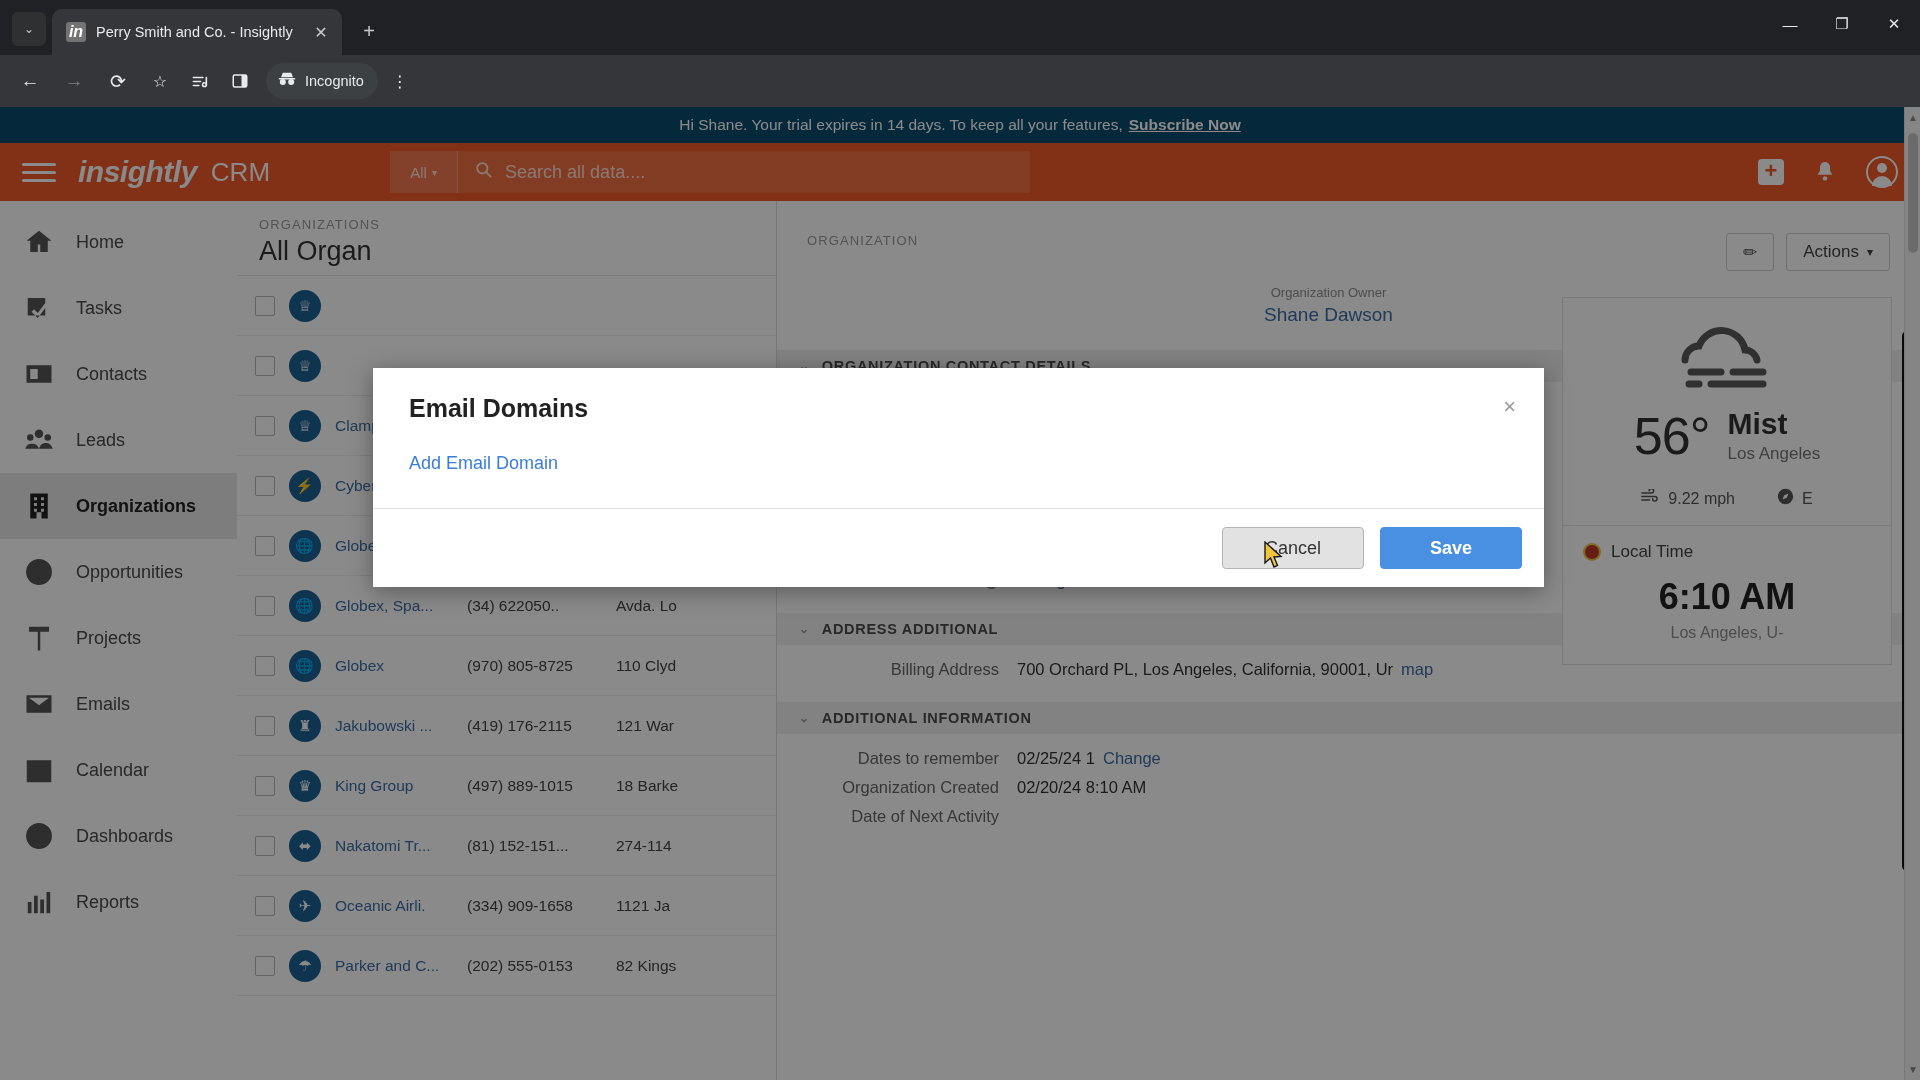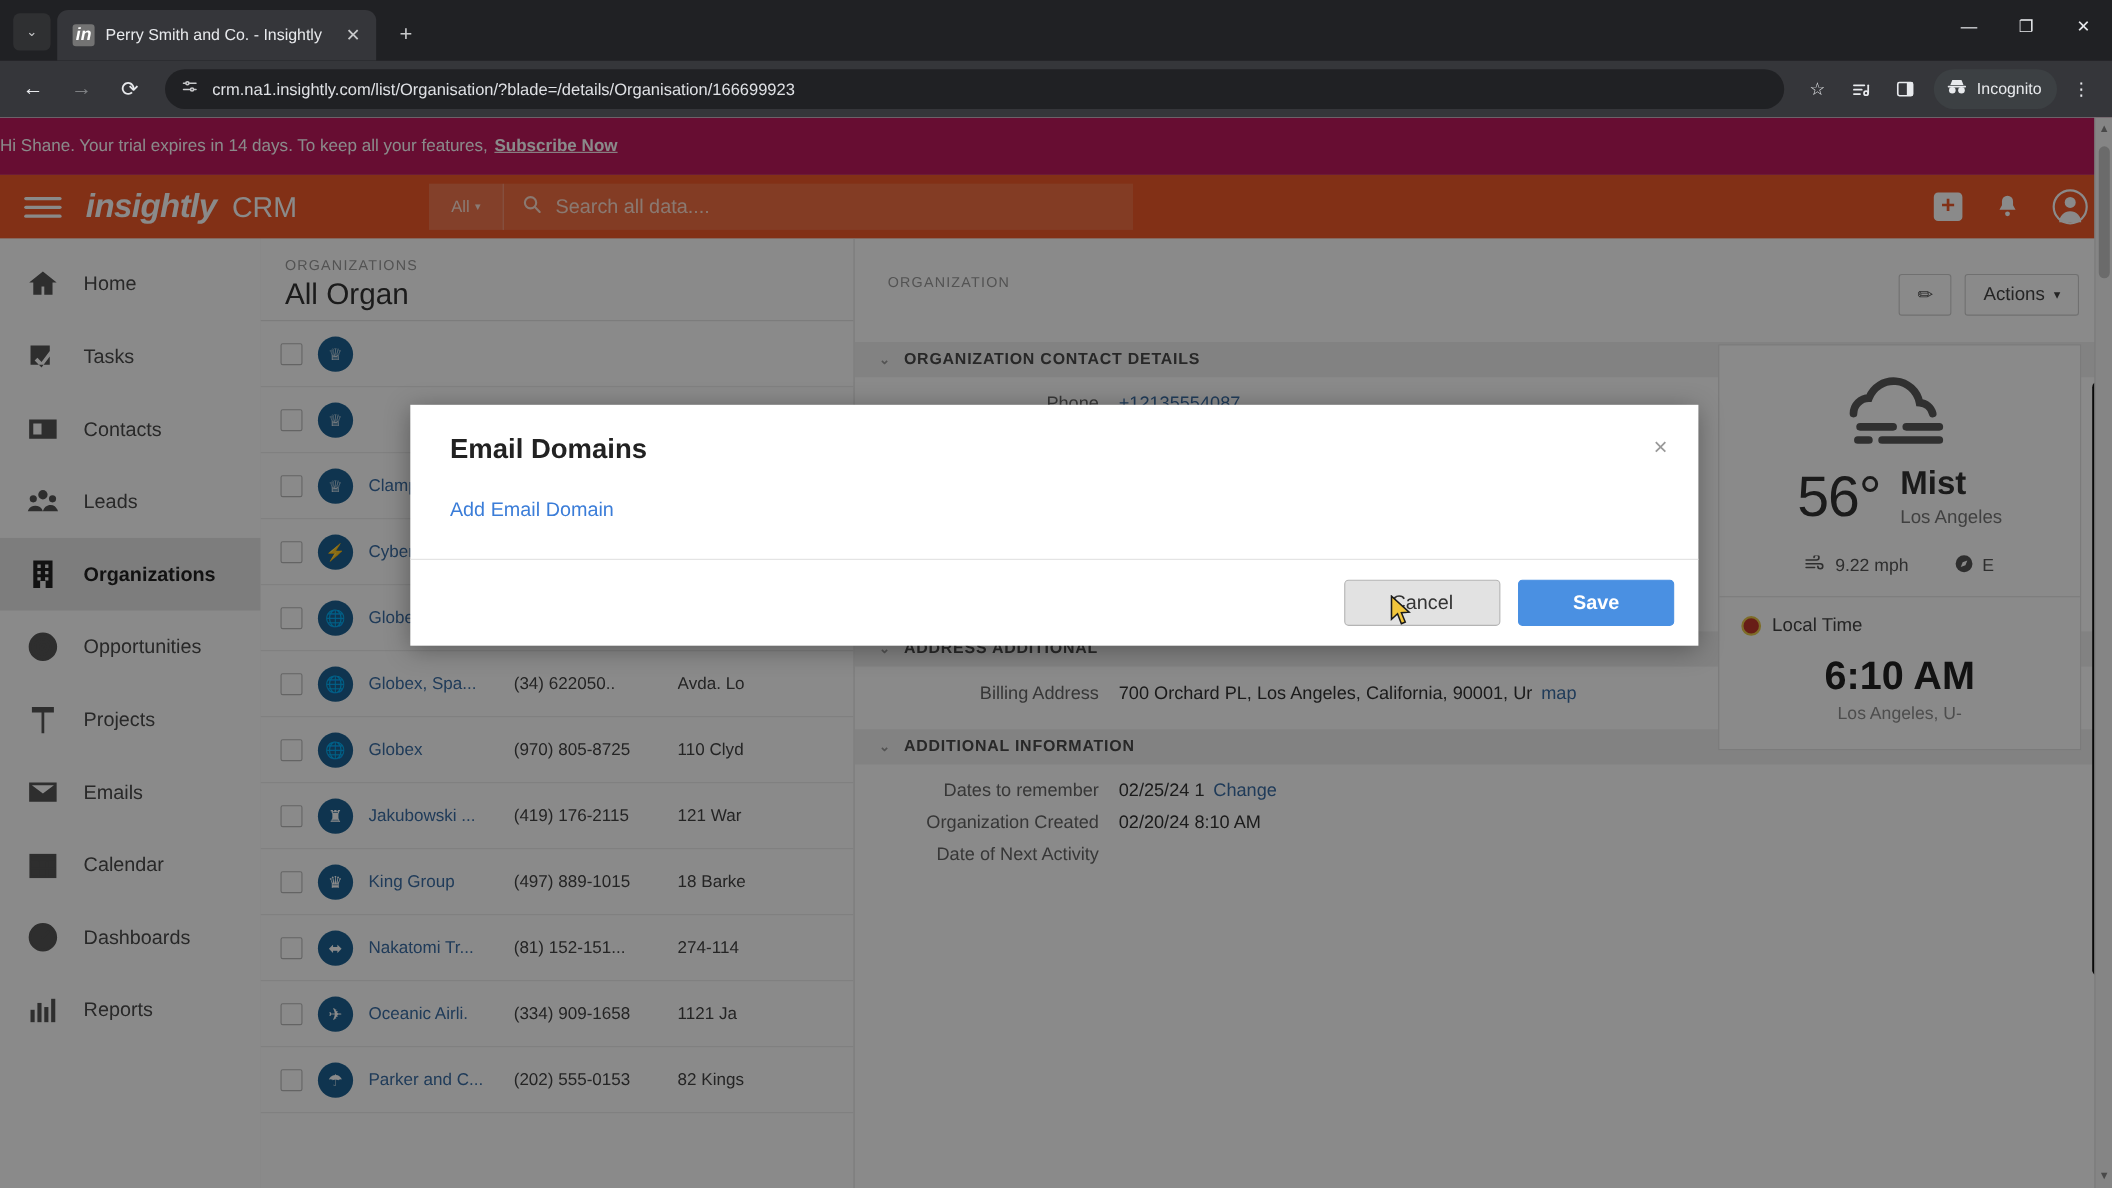--- a/index.html
+++ b/index.html
@@ -87,22 +87,22 @@
     background: #fff; overflow: hidden;
   }
   
   .scrim {
     position: absolute; inset: 0; background: rgba(0,0,0,0.46);
     z-index: 50; pointer-events: none;
   }
 
   
   .trial-banner {
-    height: 52px; background: #be185d; color: #fff;
-    display: flex; align-items: center; justify-content: flex-start;
+    height: 36px; background: #0c4a6e; color: #fff;
+    display: flex; align-items: center; justify-content: center;
     font-size: 15.5px; gap: 6px;
   }
   .trial-banner a { color: #fff; text-decoration: underline; font-weight: bold; }
 
   
   .app-header {
     height: 58px; background: #f15a29;
     display: flex; align-items: center; padding: 0 22px; gap: 0;
   }
   .hamburger { width: 34px; display: flex; flex-direction: column; gap: 5px; margin-right: 22px; flex: none; }
@@ -299,31 +299,20 @@
       <div class="win-btn">—</div>
       <div class="win-btn">❐</div>
       <div class="win-btn">✕</div>
     </div>
   </div>
 
   <div class="toolbar">
     <div class="nav-btn">←</div>
     <div class="nav-btn disabled">→</div>
     <div class="nav-btn">⟳</div>
-    <div class="omnibox">
-      <span style="flex:none;">
-        <svg width="17" height="17" viewBox="0 0 24 24" fill="none" stroke="#c8c9cb" stroke-width="2" stroke-linecap="round">
-          <line x1="4" y1="8" x2="20" y2="8"></line>
-            <line x1="4" y1="16" x2="20" y2="16"></line>
-          <circle cx="9" cy="8" r="2" fill="#35363a"></circle>
-            <circle cx="15" cy="16" r="2" fill="#35363a"></circle>
-        </svg>
-      </span>
-      <span class="omnibox-url">crm.na1.insightly.com/list/Organisation/?blade=/details/Organisation/166699923</span>
-    </div>
     <div class="tb-icon">☆</div>
     <div class="tb-icon">
       <svg width="19" height="19" viewBox="0 0 24 24" fill="none" stroke="#e8eaed" stroke-width="2" stroke-linecap="round">
         <line x1="3" y1="7" x2="15" y2="7"></line>
           <line x1="3" y1="12" x2="12" y2="12"></line>
           <line x1="3" y1="17" x2="10" y2="17"></line>
         <circle cx="17" cy="16" r="2.4"></circle>
           <line x1="19.4" y1="16" x2="19.4" y2="7"></line>
       </svg>
     </div>
@@ -595,20 +584,24 @@
           <div class="detail-eyebrow">ORGANIZATION</div>
           <div class="detail-actions">
             <div class="icon-btn">✏</div>
             <div class="actions-btn">
               <span>Actions</span>
               <span style="font-size:12px;">▾</span>
             </div>
           </div>
         </div>
 
+        <div class="owner-block">
+          <div class="owner-label">Organization Owner</div>
+          <div class="owner-name">Shane Dawson</div>
+        </div>
 
         <div id="detail-sections" style="margin-top:24px;">
             <div class="section-bar">
               <span class="chev">⌄</span>
               <span>ORGANIZATION CONTACT DETAILS</span>
             </div>
             <div style="padding: 10px 0px 18px;">
               <div class="frow">
                 <div class="flabel">Phone</div>
                 <div class="fvalue"><span class="link">+12135554087</span></div>

